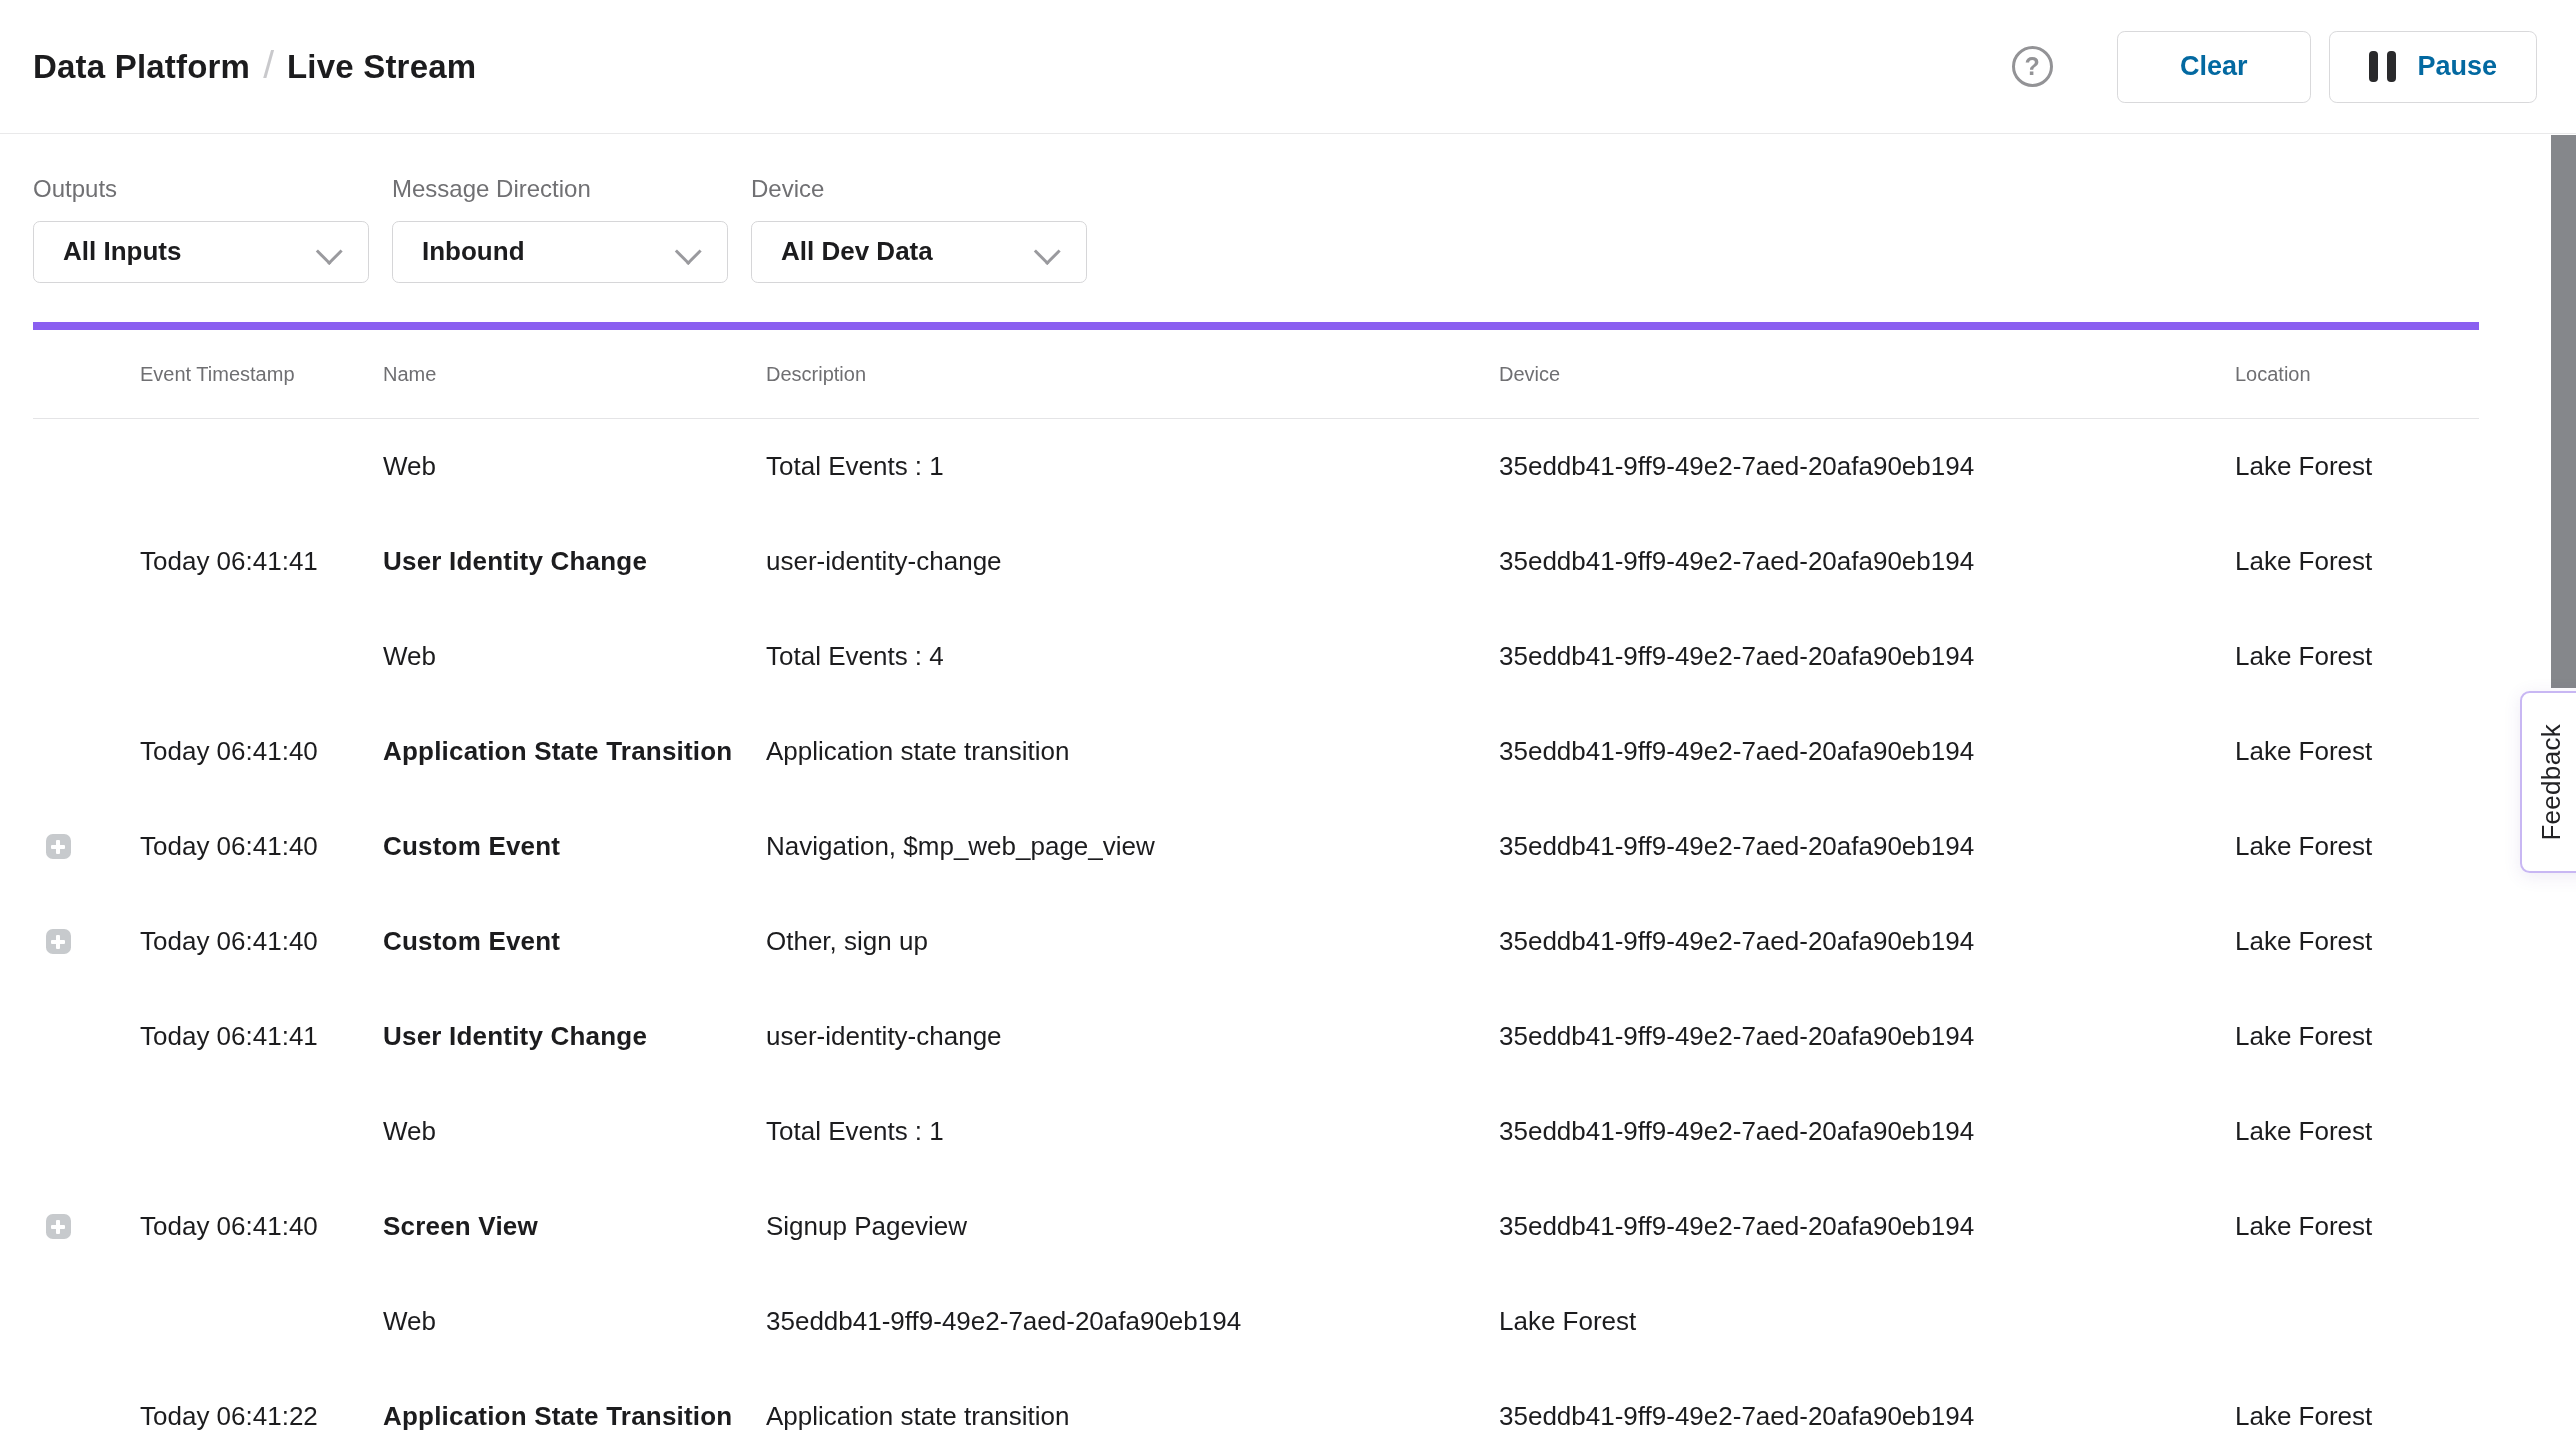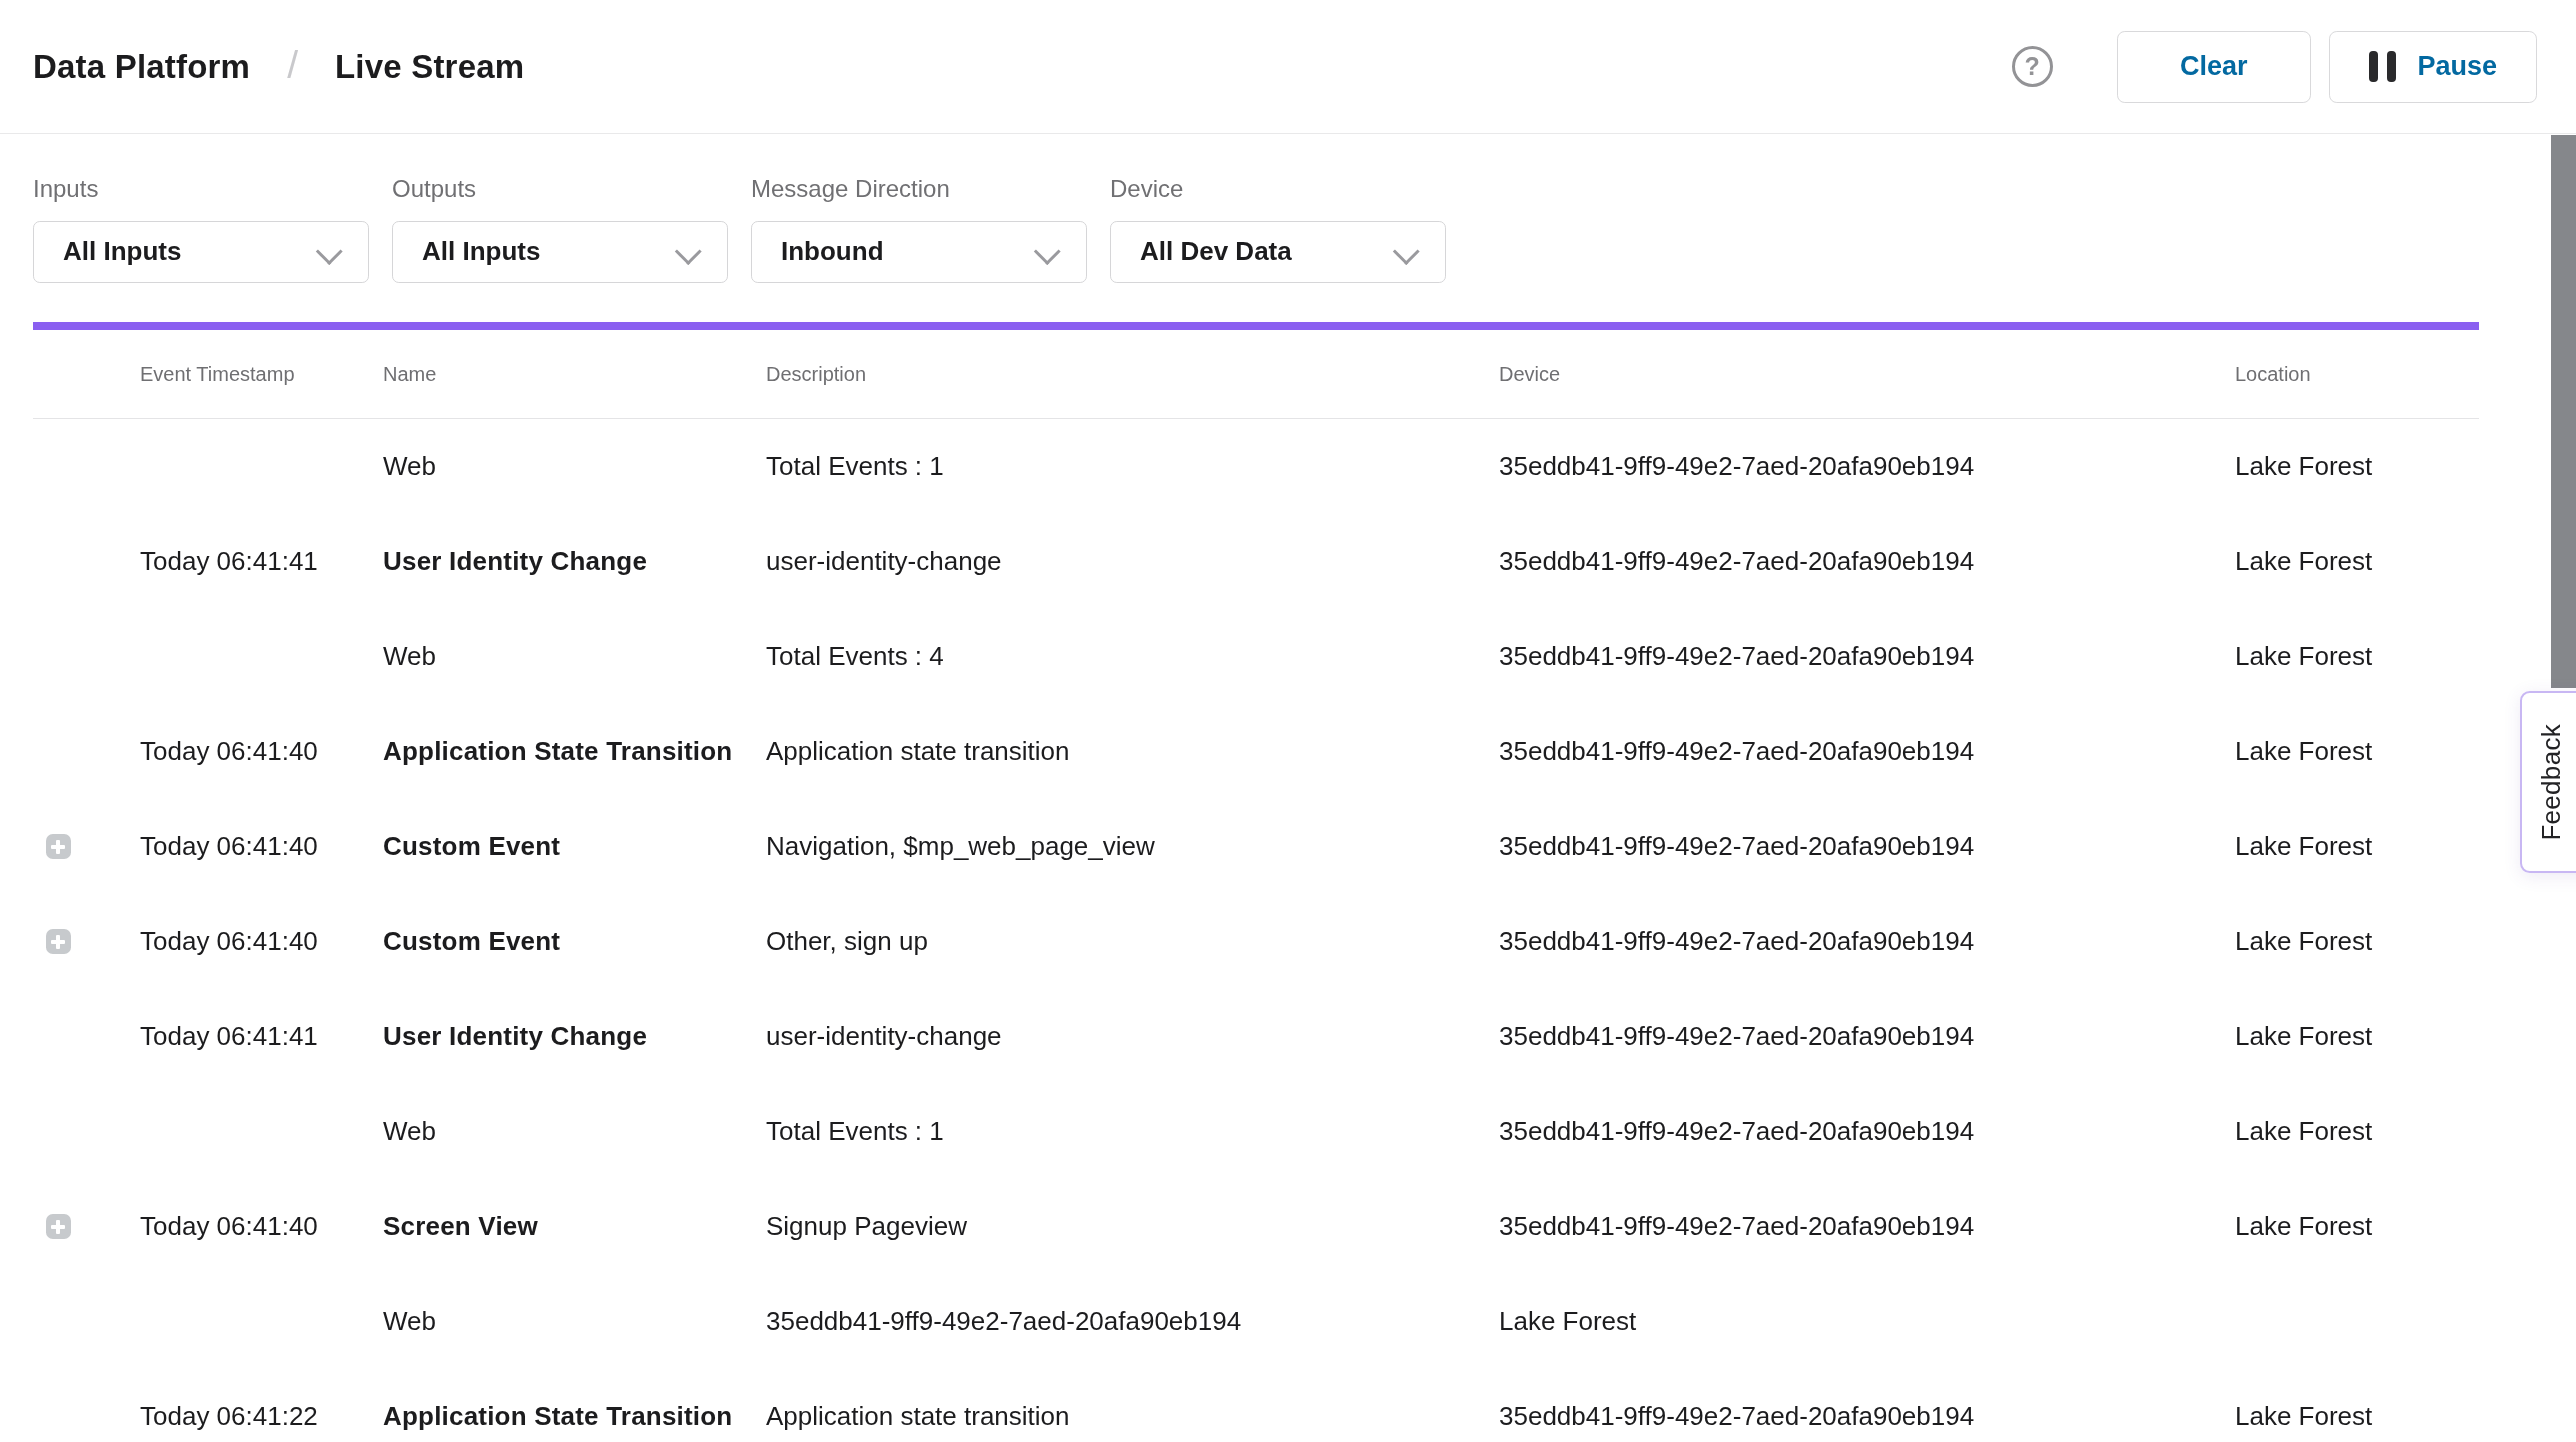--- a/index.html
+++ b/index.html
@@ -13,21 +13,21 @@
     color:#1c1c1e;
   }
 
   
   .topbar {
     height:134px;
     display:flex; align-items:center; justify-content:space-between;
     padding:0 39px 0 33px;
     border-bottom:1.9px solid #e9e9ea;
   }
-  .breadcrumb { display:flex; align-items:center; gap:37px; }
+  .breadcrumb { display:flex; align-items:center; gap:13px; }
   .crumb { font-size:33px; font-weight:700; letter-spacing:0.2px; color:#1c1c1e; }
   .crumb-sep { font-size:39px; font-weight:400; color:#c9c9cc; transform:translateY(-1.9px); }
   .topbar-right { display:flex; align-items:center; gap:29px; }
   .help-circle {
     width:41px; height:41px; border-radius:50%;
     border:3.9px solid #939396; color:#939396;
     display:flex; align-items:center; justify-content:center;
     font-size:25px; font-weight:700; cursor:pointer;
     margin-right:35px;
   }
@@ -137,27 +137,20 @@
             <i></i>
             <i></i>
           </span>
         <span>Pause</span>
       </button>
     </div>
   </header>
 
   <section class="filters">
     <div class="filter">
-      <div class="filter-label">Inputs</div>
-      <div class="select">
-        <span class="select-value">All Inputs</span>
-        <span class="chevron"></span>
-      </div>
-    </div>
-    <div class="filter">
       <div class="filter-label">Outputs</div>
       <div class="select">
         <span class="select-value">All Inputs</span>
         <span class="chevron"></span>
       </div>
     </div>
     <div class="filter">
       <div class="filter-label">Message Direction</div>
       <div class="select">
         <span class="select-value">Inbound</span>

